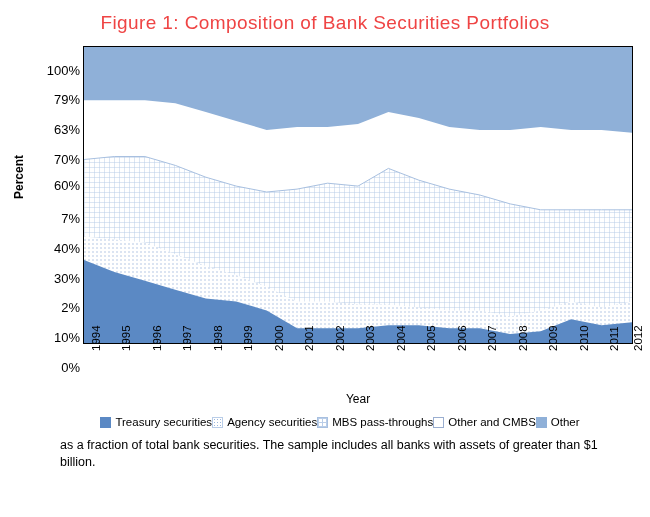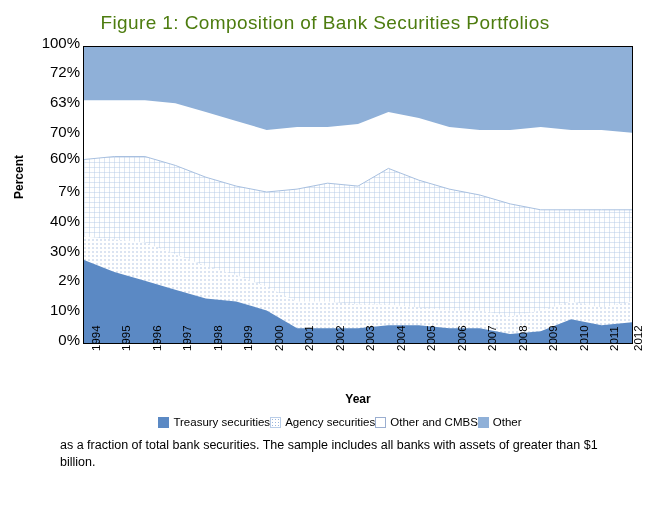--- a/index.html
+++ b/index.html
@@ -20,21 +20,21 @@
     height: 517px;
   }
   #title {
     position: absolute;
     left: 0;
     top: 12px;
     width: 650px;
     text-align: center;
     font-size: 19px;
     letter-spacing: 0.4px;
-    color: #4d7c0f;
+    color: #ef4444;
   }
   
   #plot-area {
     position: absolute;
     left: 83px;
     top: 46px;
     width: 550px;
     height: 298px;
     border: 1px solid #000;
     box-sizing: border-box;
@@ -45,23 +45,24 @@
     position: absolute;
     left: 0;
     top: 0;
   }
   
   .ytick {
     position: absolute;
     right: 0;
     width: 44px;
     text-align: right;
-    font-size: 15px;
+    font-size: 13px;
     line-height: 11px;
     color: #000;
+    margin-top: 28px;
   }
   #ylabels {
     position: absolute;
     left: 30px;
     top: 40px;
     width: 50px;
     height: 312px;
   }
   #ylabel-title {
     position: absolute;
@@ -88,21 +89,21 @@
     white-space: nowrap;
     color: #000;
   }
   #xaxis-title {
     position: absolute;
     left: 83px;
     top: 392px;
     width: 550px;
     text-align: center;
     font-size: 12px;
-    font-weight: bold;
+    font-weight: normal;
   }
   #legend {
     position: absolute;
     left: 40px;
     top: 412px;
     width: 600px;
     height: 20px;
     display: flex;
     justify-content: center;
     align-items: center;
@@ -151,21 +152,21 @@
   <div id="ylabels">
     <div class="ytick" style="top:294px">0%</div>
     <div class="ytick" style="top:264px">10%</div>
     <div class="ytick" style="top:234px">2%</div>
     <div class="ytick" style="top:205px">30%</div>
     <div class="ytick" style="top:175px">40%</div>
     <div class="ytick" style="top:145px">7%</div>
     <div class="ytick" style="top:112px">60%</div>
     <div class="ytick" style="top:86px">70%</div>
     <div class="ytick" style="top:56px">63%</div>
-    <div class="ytick" style="top:26px">72%</div>
+    <div class="ytick" style="top:26px">79%</div>
     <div class="ytick" style="top:-3px">100%</div>
   </div>
 
   <div id="plot-area">
     <svg id="svg-chart" width="548" height="296" viewBox="0 0 548 296">
       <defs>
         <pattern id="pat-dots" width="4" height="4" patternUnits="userSpaceOnUse">
           <rect width="4" height="4" fill="#ffffff"></rect>
           <circle cx="1" cy="1" r="0.7" fill="#9bb6dc"></circle>
         </pattern>
@@ -245,20 +246,24 @@
   <div id="legend">
     <div class="legend-item">
       <span class="swatch" style="background:#5b89c4;border-color:#5b89c4"></span>
       <span>Treasury securities</span>
     </div>
     <div class="legend-item">
       <span class="swatch" style="background:#ffffff;background-image:radial-gradient(#9bb6dc 0.7px, transparent 0.8px);background-size:3px 3px;border-color:#b9cde8"></span>
       <span>Agency securities</span>
     </div>
     <div class="legend-item">
+      <span class="swatch" style="background:#ffffff;background-image:linear-gradient(#b9cde8 1px,transparent 1px),linear-gradient(90deg,#b9cde8 1px,transparent 1px);background-size:4px 4px;border-color:#a8c0e0"></span>
+      <span>MBS pass-throughs</span>
+    </div>
+    <div class="legend-item">
       <span class="swatch" style="background:#ffffff;border-color:#9aaed0"></span>
       <span>Other and CMBS</span>
     </div>
     <div class="legend-item">
       <span class="swatch" style="background:#8fb0d8;border-color:#8fb0d8"></span>
       <span>Other</span>
     </div>
   </div>
 
   <div id="note">

